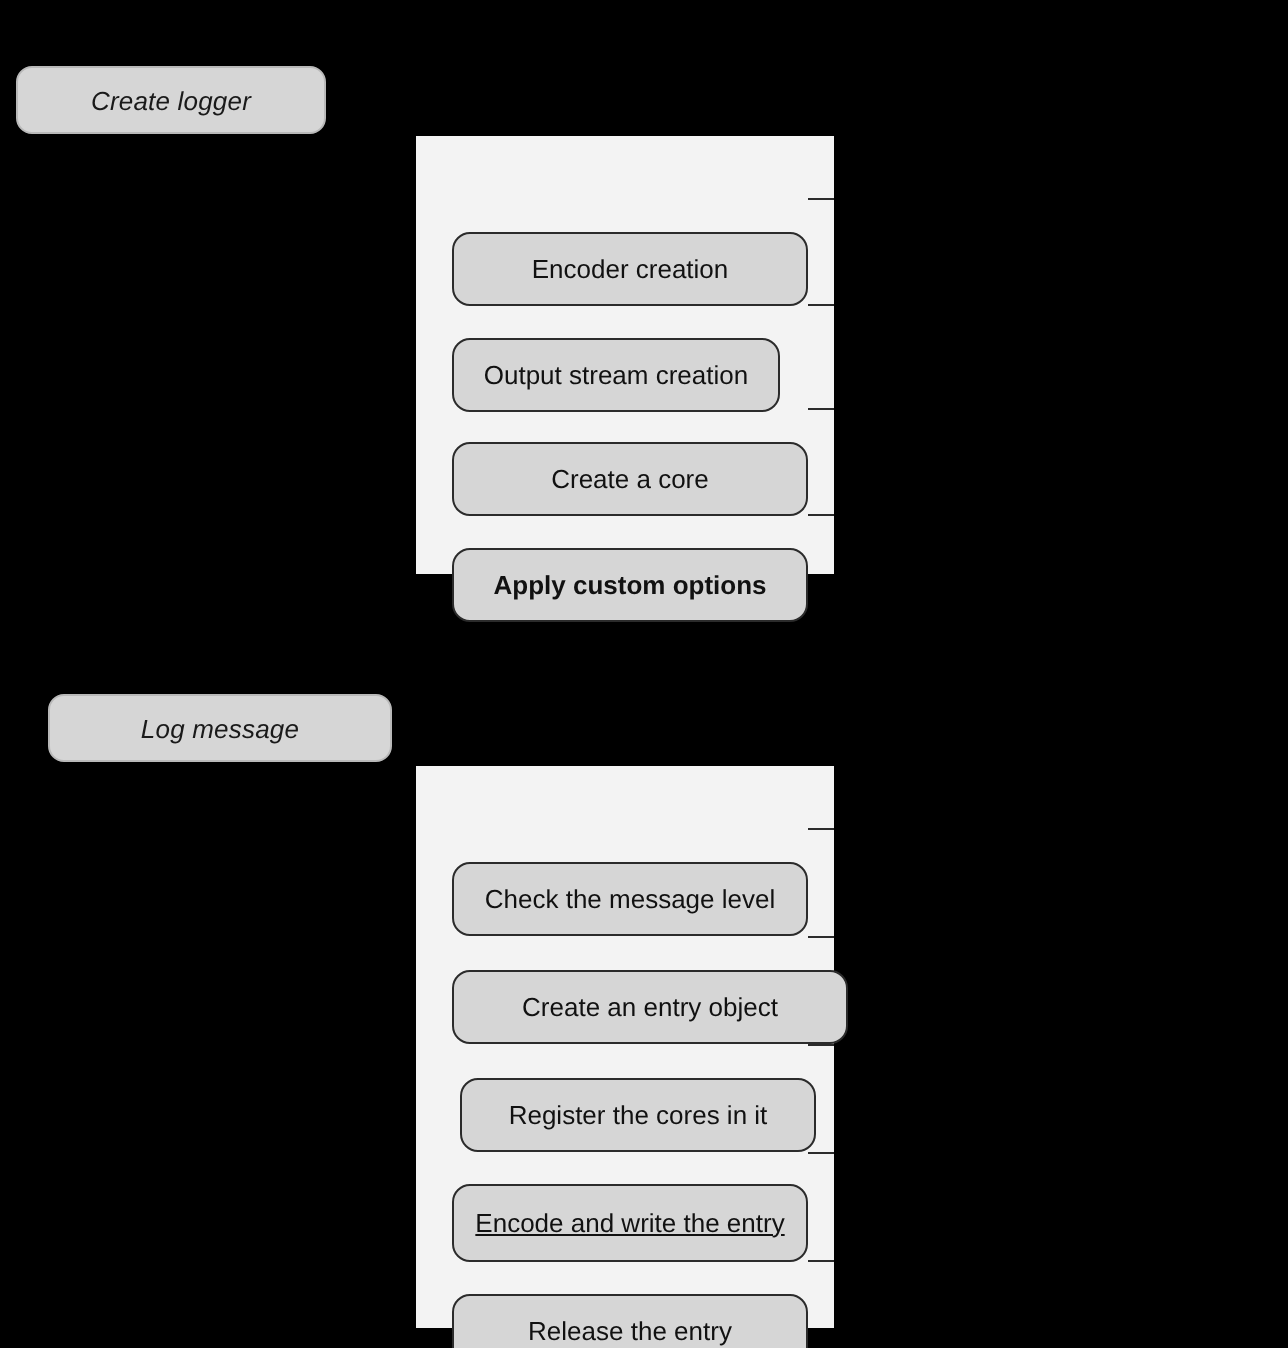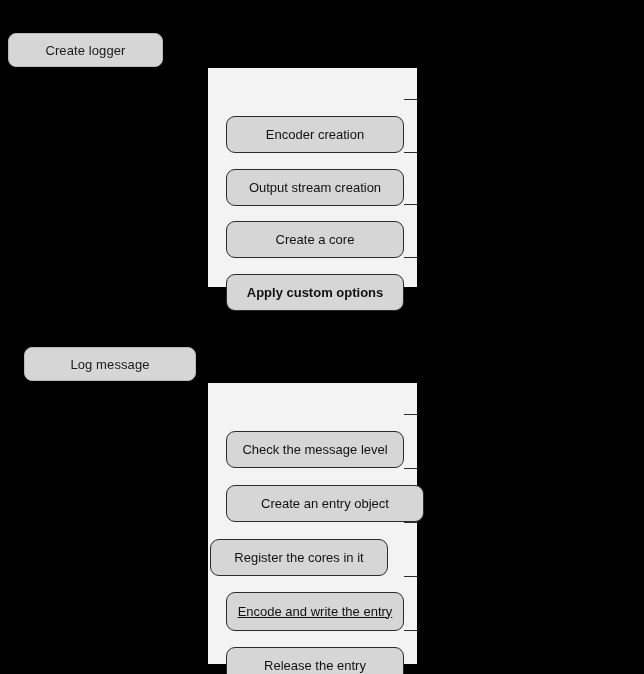--- a/index.html
+++ b/index.html
@@ -31,20 +31,21 @@
     border: 1px solid #b9b9b9;
     border-radius: 8px;
     display: flex;
     align-items: center;
     justify-content: center;
     color: #1a1a1a;
     font-size: 13px;
     line-height: 15px;
     letter-spacing: 0.1px;
     white-space: nowrap;
+    font-style: italic;
   }
 
   
   .panel {
     position: absolute;
     box-sizing: border-box;
     background: #f3f3f3;
   }
 
   
@@ -81,21 +82,21 @@
   <span>Create logger</span>
 </div>
 
 <div class="panel" style="left:208px; top:68px; width:209px; height:219px;"></div>
 
 <div class="step-box" style="left:226px; top:81px; width:178px; height:37px;">
   <span>Encoder creation</span>
 </div>
 <div class="connector" style="left:404px; top:99px; width:13px;"></div>
 
-<div class="step-box" style="left:226px; top:134px; width:178px; height:37px;">
+<div class="step-box" style="left:226px; top:134px; width:164px; height:37px;">
   <span>Output stream creation</span>
 </div>
 <div class="connector" style="left:404px; top:152px; width:13px;"></div>
 
 <div class="step-box" style="left:226px; top:186px; width:178px; height:37px;">
   <span>Create a core</span>
 </div>
 <div class="connector" style="left:404px; top:204px; width:13px;"></div>
 
 <div class="step-box" style="left:226px; top:239px; width:178px; height:37px;font-weight:bold;">
@@ -112,21 +113,21 @@
 <div class="step-box" style="left:226px; top:396px; width:178px; height:37px;">
   <span>Check the message level</span>
 </div>
 <div class="connector" style="left:404px; top:414px; width:13px;"></div>
 
 <div class="step-box" style="left:226px; top:450px; width:198px; height:37px;">
   <span>Create an entry object</span>
 </div>
 <div class="connector" style="left:404px; top:468px; width:13px;"></div>
 
-<div class="step-box" style="left:210px; top:504px; width:178px; height:37px;">
+<div class="step-box" style="left:230px; top:504px; width:178px; height:37px;">
   <span>Register the cores in it</span>
 </div>
 <div class="connector" style="left:404px; top:522px; width:13px;"></div>
 
 <div class="step-box" style="left:226px; top:557px; width:178px; height:39px;text-decoration:underline;">
   <span>Encode and write the entry</span>
 </div>
 <div class="connector" style="left:404px; top:576px; width:13px;"></div>
 
 <div class="step-box" style="left:226px; top:612px; width:178px; height:37px;">

